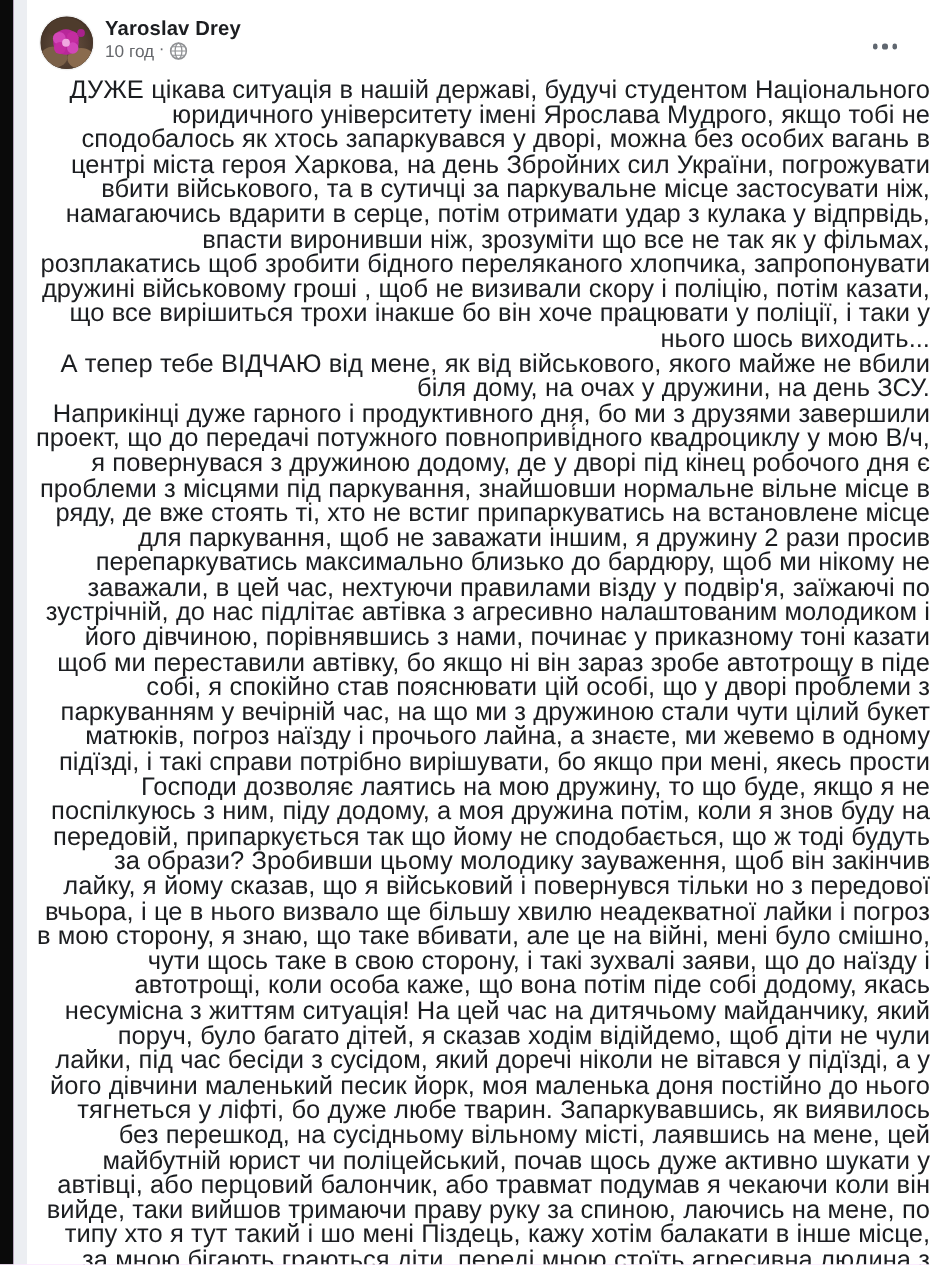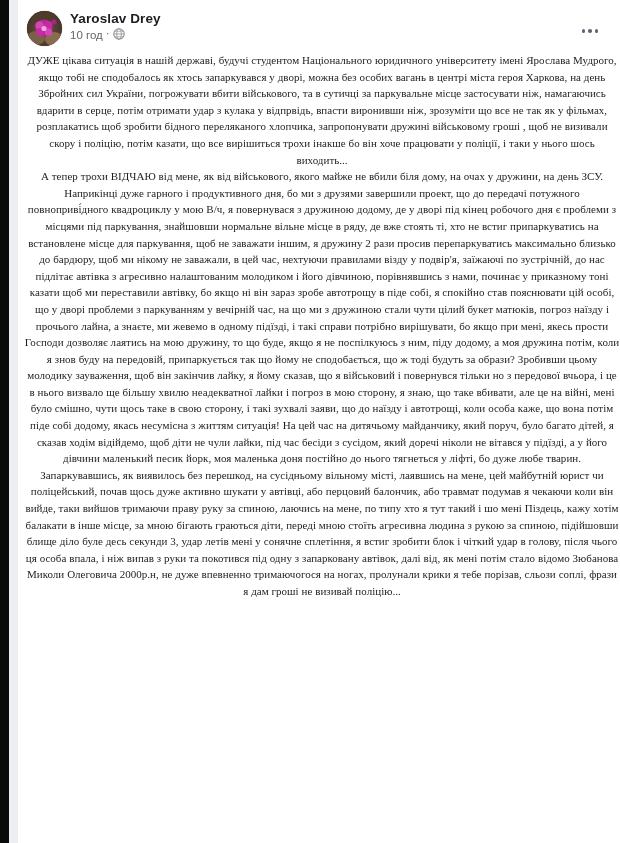--- a/index.html
+++ b/index.html
@@ -130,28 +130,28 @@
   }
 
   
   .post-body {
     position: absolute;
     left: 6px;
     top: 52px;
     width: 596px;
   }
   .post-paragraph {
-    font-size: 11px;
+    font-size: 17px;
     line-height: 16.6px;
     color: #1c1e21;
     margin: 0;
-    text-align: center;
+    text-align: right;
     word-spacing: 0.1px;
     letter-spacing: 0.02px;
-    font-family: Liberation Serif, serif;
+    font-family: Liberation Sans, sans-serif;
   }
   .post-paragraph + .post-paragraph {
     margin-top: 0px;
   }
 </style>
 </head>
 <body>
 
 <div id="screenshot">
 
@@ -204,18 +204,18 @@
       <div class="menu-button">
         <span class="menu-dot"></span>
         <span class="menu-dot"></span>
         <span class="menu-dot"></span>
       </div>
 
     </div>
 
     <div class="post-body">
       <p class="post-paragraph">ДУЖЕ цікава ситуація в нашій державі, будучі студентом Національного юридичного університету імені Ярослава Мудрого, якщо тобі не сподобалось як хтось запаркувався у дворі, можна без особих вагань в центрі міста героя Харкова, на день Збройних сил України, погрожувати вбити військового, та в сутичці за паркувальне місце застосувати ніж, намагаючись вдарити в серце, потім отримати удар з кулака у відпрвідь, впасти виронивши ніж, зрозуміти що все не так як у фільмах, розплакатись щоб зробити бідного переляканого хлопчика, запропонувати дружині військовому гроші , щоб не визивали скору і поліцію, потім казати, що все вирішиться трохи інакше бо він хоче працювати у поліції, і таки у нього шось виходить...</p>
-      <p class="post-paragraph">А тепер трохи ВІДЧАЮ від мене, як від військового, якого майже не вбили біля дому, на очах у дружини, на день ЗСУ.</p>
+      <p class="post-paragraph">А тепер тебе ВІДЧАЮ від мене, як від військового, якого майже не вбили біля дому, на очах у дружини, на день ЗСУ.</p>
       <p class="post-paragraph">Наприкінці дуже гарного і продуктивного дня, бо ми з друзями завершили проект, що до передачі потужного повноприві́дного квадроциклу у мою В/ч, я повернувася з дружиною додому, де у дворі під кінец робочого дня є проблеми з місцями під паркування, знайшовши нормальне вільне місце в ряду, де вже стоять ті, хто не встиг припаркуватись на встановлене місце для паркування, щоб не заважати іншим, я дружину 2 рази просив перепаркуватись максимально близько до бардюру, щоб ми нікому не заважали, в цей час, нехтуючи правилами візду у подвір'я, заїжаючі по зустрічній, до нас підлітає автівка з агресивно налаштованим молодиком і його дівчиною, порівнявшись з нами, починає у приказному тоні казати щоб ми переставили автівку, бо якщо ні він зараз зробе автотрощу в піде собі, я спокійно став пояснювати цій особі, що у дворі проблеми з паркуванням у вечірній час, на що ми з дружиною стали чути цілий букет матюків, погроз наїзду і прочього лайна, а знаєте, ми жевемо в одному підїзді, і такі справи потрібно вирішувати, бо якщо при мені, якесь прости Господи дозволяє лаятись на мою дружину, то що буде, якщо я не поспілкуюсь з ним, піду додому, а моя дружина потім, коли я знов буду на передовій, припаркується так що йому не сподобається, що ж тоді будуть за образи? Зробивши цьому молодику зауваження, щоб він закінчив лайку, я йому сказав, що я військовий і повернувся тільки но з передової вчьора, і це в нього визвало ще більшу хвилю неадекватної лайки і погроз в мою сторону, я знаю, що таке вбивати, але це на війні, мені було смішно, чути щось таке в свою сторону, і такі зухвалі заяви, що до наїзду і автотрощі, коли особа каже, що вона потім піде собі додому, якась несумісна з життям ситуація! На цей час на дитячьому майданчику, який поруч, було багато дітей, я сказав ходім відійдемо, щоб діти не чули лайки, під час бесіди з сусідом, який доречі ніколи не вітався у підїзді, а у його дівчини маленький песик йорк, моя маленька доня постійно до нього тягнеться у ліфті, бо дуже любе тварин. Запаркувавшись, як виявилось без перешкод, на сусідньому вільному місті, лаявшись на мене, цей майбутній юрист чи поліцейський, почав щось дуже активно шукати у автівці, або перцовий балончик, або травмат подумав я чекаючи коли він вийде, таки вийшов тримаючи праву руку за спиною, лаючись на мене, по типу хто я тут такий і шо мені Піздець, кажу хотім балакати в інше місце, за мною бігають граються діти, переді мною стоїть агресивна людина з рукою за спиною, підійшовши блище діло буле десь секунди 3, удар летів мені у сонячне сплетіння, я встиг зробити блок і чіткий удар в голову, після чього ця особа впала, і ніж випав з руки та покотився під одну з запарковану автівок, далі від, як мені потім стало відомо Зюбанова Миколи Олеговича 2000р.н, не дуже впевненно тримаючогося на ногах, пролунали крики я тебе порізав, сльози соплі, фрази я дам гроші не визивай поліцію...</p>
     </div>
 
   </div>
 </div>
 
 </body></html>

